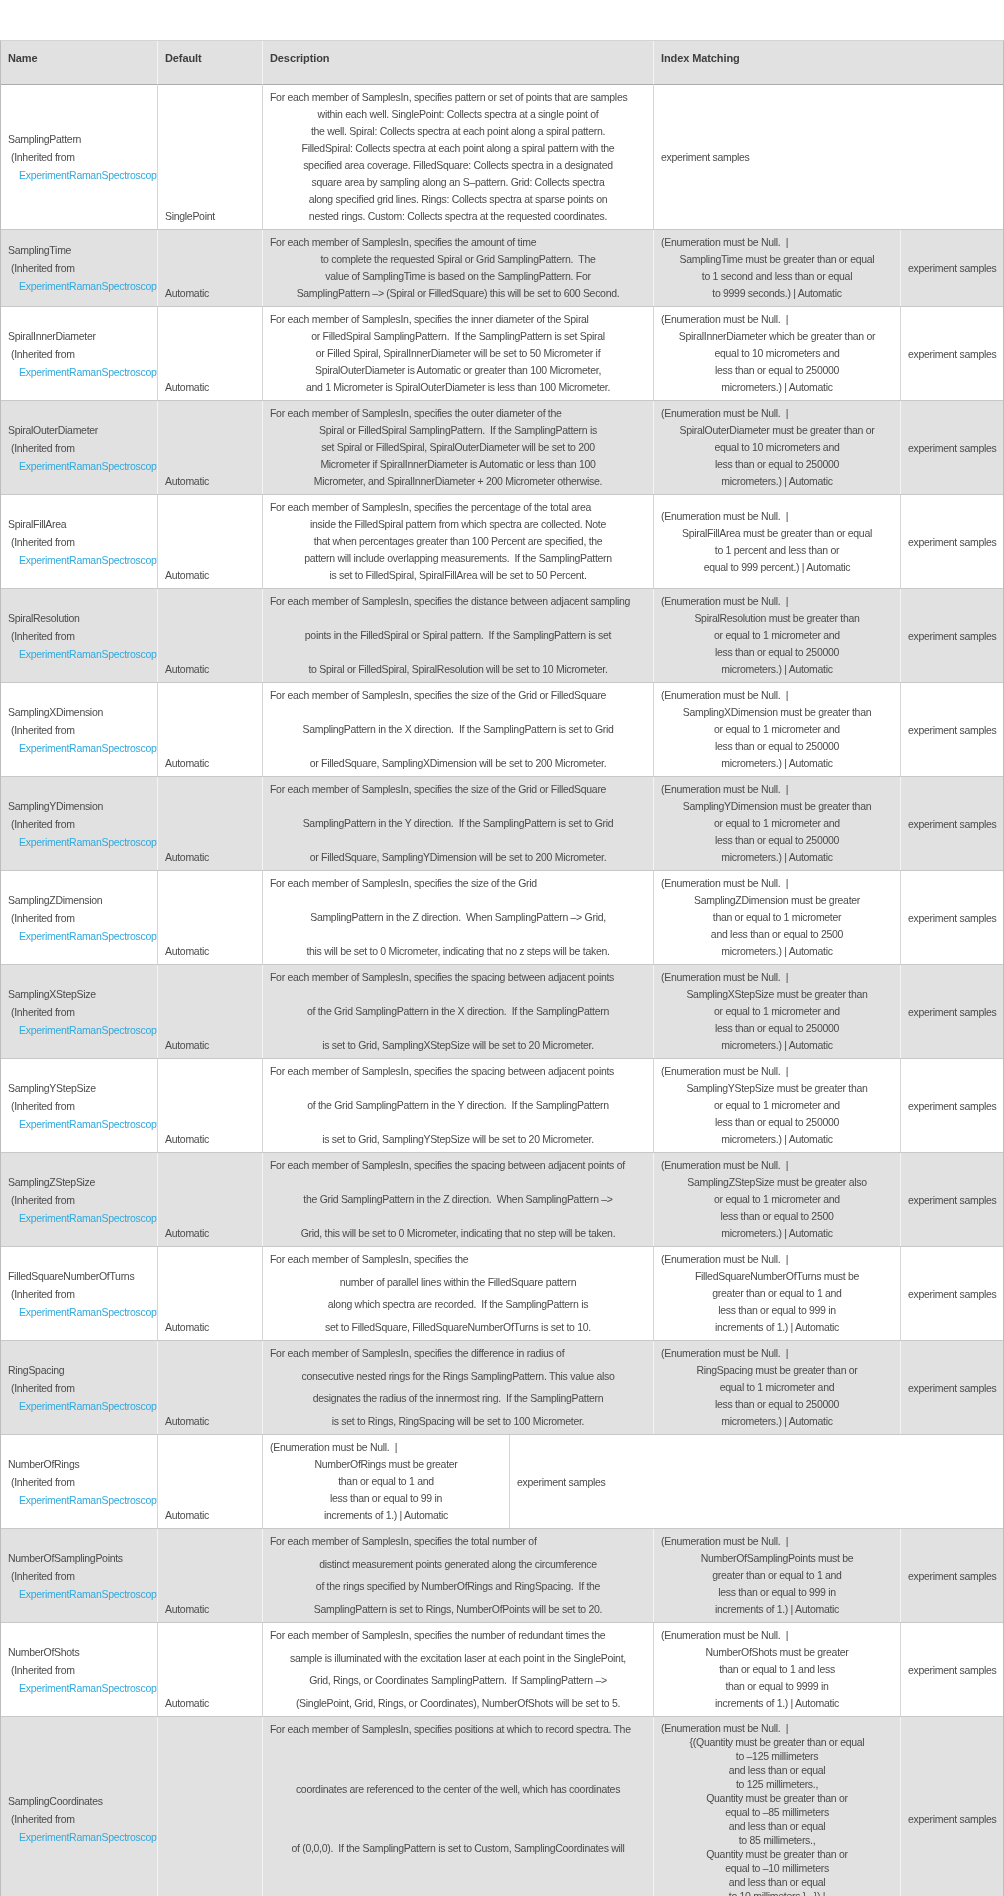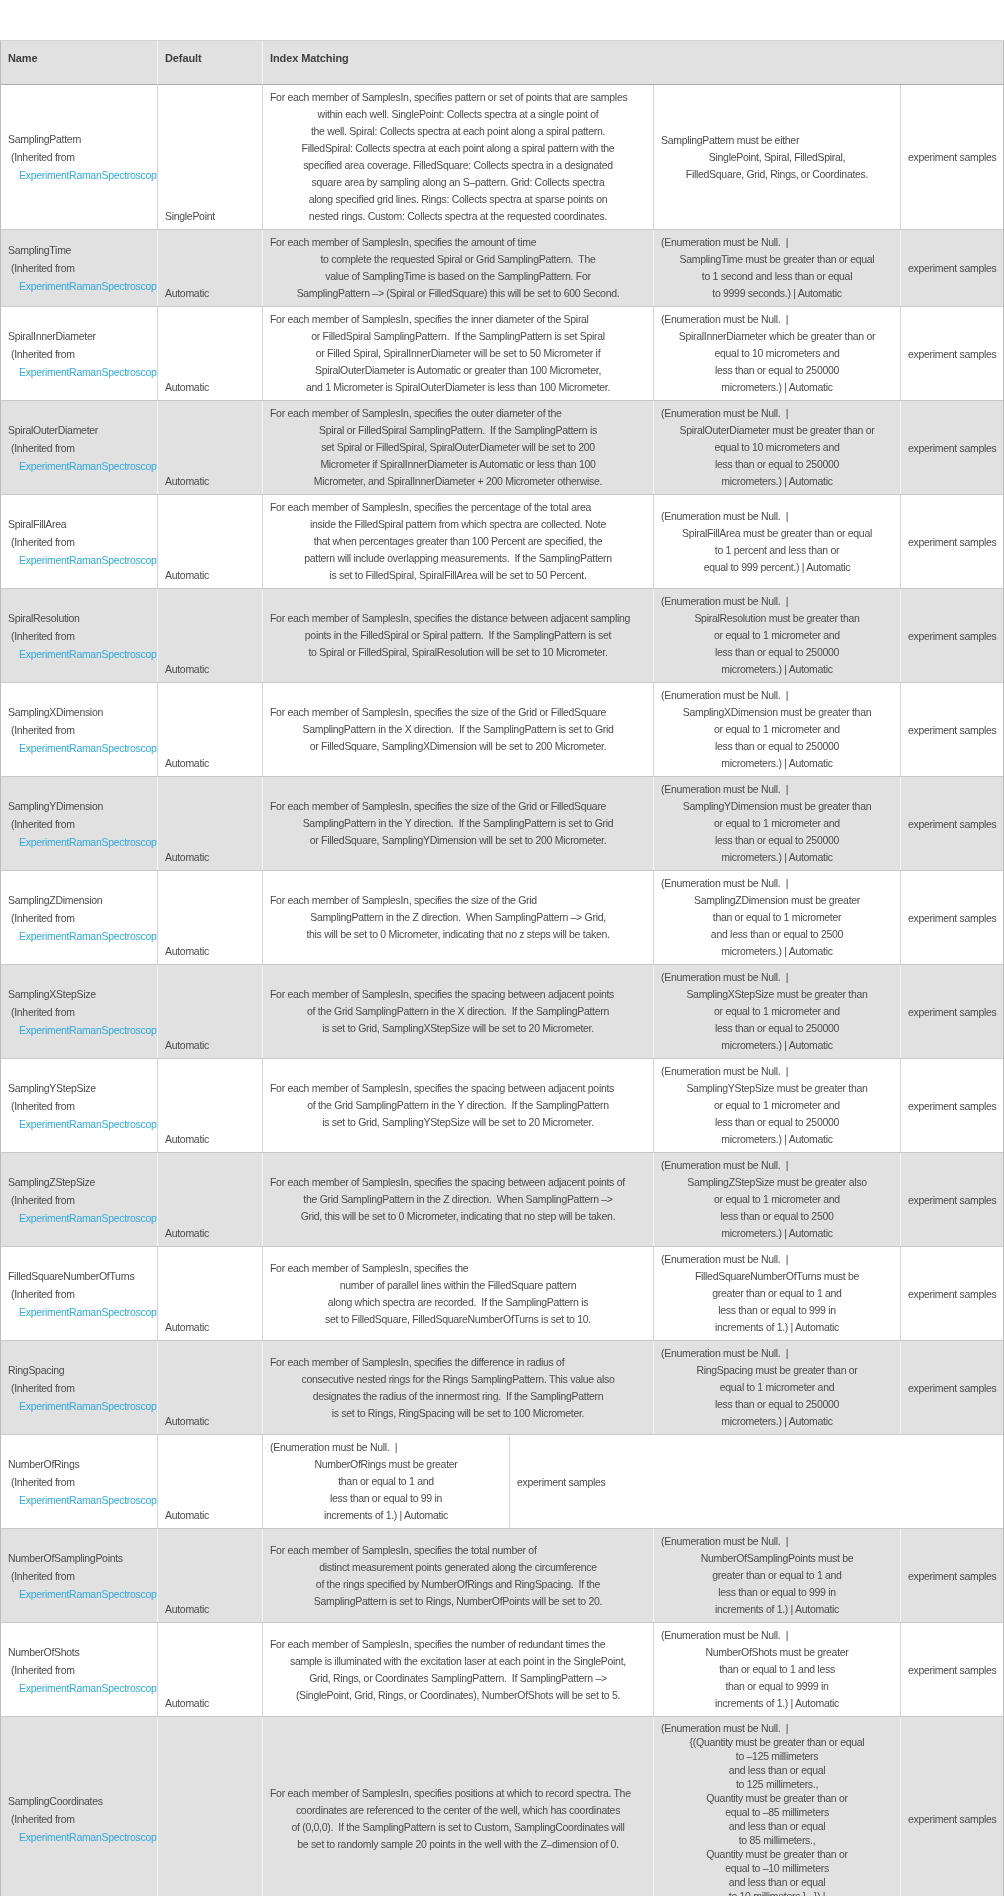--- a/index.html
+++ b/index.html
@@ -21,21 +21,21 @@
     display: flex; flex-direction: column; justify-content: center;
     padding: 4px 7px;
     overflow: hidden;
     border-left: 1px solid #d6d6d6;
   }
   .cell:first-child { border-left: none; }
   .row.shaded .cell, .header-row .cell { border-left-color: #f4f4f4; }
   .header-row .cell { justify-content: flex-start; padding-top: 10px; border-bottom: 1px solid #ababab; }
   .c-name    { width: 156px; flex: none; }
   .c-default { width: 105px; flex: none; justify-content: flex-end; }
-  .c-desc    { width: 391px; flex: none; }
+  .c-desc    { width: 391px; flex: none; justify-content: space-between; }
   .c-pattern { width: 247px; flex: none; }
   .c-index   { width: 105px; flex: 1; }
   .h-label { font-size: 11px; font-weight: bold; color: #3e3e3e; line-height: 15px; letter-spacing: -0.1px; }
   .h-hang  { width: 64px; padding-left: 20px; text-indent: -20px; }
   .line {
     font-size: 10.5px; letter-spacing: -0.3px; line-height: 17px;
     text-align: center; white-space: pre;
   }
   .line.first { text-align: left; }
   .nline {
@@ -50,20 +50,23 @@
 <body>
 
 <div class="doc-table">
   <div class="row header-row">
     <div class="cell c-name">
       <div class="h-label">Name</div>
     </div>
     <div class="cell c-default">
       <div class="h-label">Default</div>
     </div>
+    <div class="cell c-desc">
+      <div class="h-label">Description</div>
+    </div>
     <div class="cell c-index">
       <div class="h-label h-hang">Index Matching</div>
     </div>
   </div>
   <div>
       <div class="row">
         <div class="cell c-name">
           <div class="nline">SamplingPattern</div>
           <div class="nline inherit">(Inherited from</div>
           <div class="nline linkline">ExperimentRamanSpectroscopy</div>
@@ -73,25 +76,20 @@
         </div>
         <div class="cell c-desc">
           <div class="line first">For each member of SamplesIn, specifies pattern or set of points that are samples</div>
           <div class="line">within each well. SinglePoint: Collects spectra at a single point of</div>
           <div class="line">the well. Spiral: Collects spectra at each point along a spiral pattern.</div>
           <div class="line">FilledSpiral: Collects spectra at each point along a spiral pattern with the</div>
           <div class="line">specified area coverage. FilledSquare: Collects spectra in a designated</div>
           <div class="line">square area by sampling along an S–pattern. Grid: Collects spectra</div>
           <div class="line">along specified grid lines. Rings: Collects spectra at sparse points on</div>
           <div class="line">nested rings. Custom: Collects spectra at the requested coordinates.</div>
-        </div>
-        <div class="cell c-pattern">
-          <div class="line first">SamplingPattern must be either</div>
-          <div class="line">SinglePoint, Spiral, FilledSpiral,</div>
-          <div class="line">FilledSquare, Grid, Rings, or Coordinates.</div>
         </div>
         <div class="cell c-index">
           <div class="nline">experiment samples</div>
         </div>
       </div>
       <div class="row shaded">
         <div class="cell c-name">
           <div class="nline">SamplingTime</div>
           <div class="nline inherit">(Inherited from</div>
           <div class="nline linkline">ExperimentRamanSpectroscopy</div>

